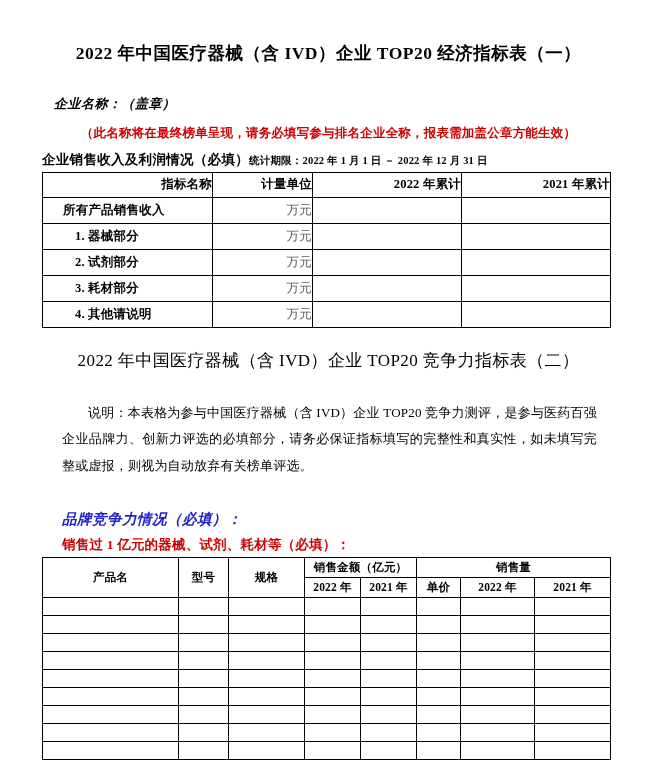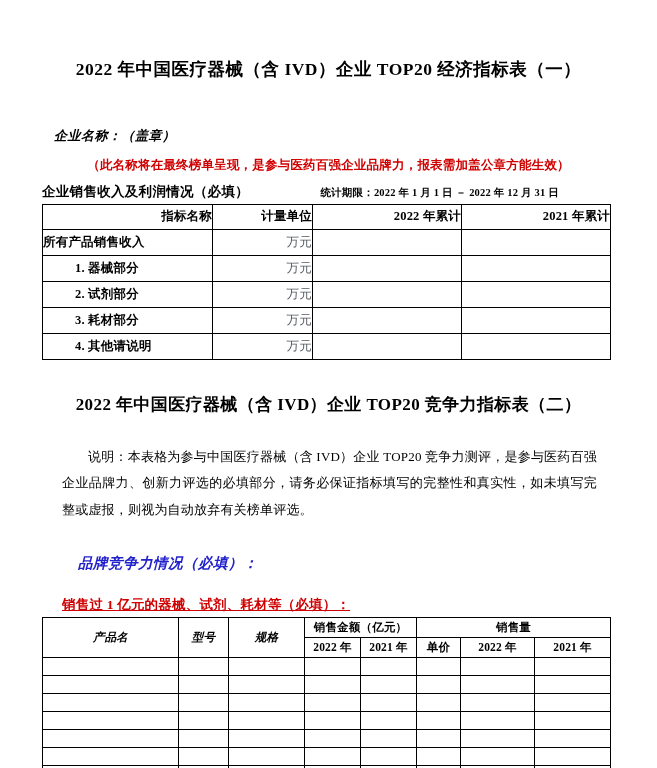--- a/index.html
+++ b/index.html
@@ -23,31 +23,31 @@
     padding: 0 24px;
     position: relative;
   }
 
   
   .doc-title {
     text-align: center;
     font-size: 17.5px;
     font-weight: bold;
     letter-spacing: 0.5px;
-    margin: 16px;
+    margin: 0;
     padding-top: 42px;
     line-height: 1.3;
     font-family: "Liberation Serif", "DejaVu Serif", serif;
   }
   .doc-title-2 {
     text-align: center;
     font-size: 17px;
-    font-weight: bold;
+    font-weight: normal;
     letter-spacing: 0.4px;
-    margin: 12px;
+    margin: 0;
     padding-top: 22px;
     line-height: 1.3;
   }
 
   .company-line {
     font-size: 13px;
     font-weight: bold;
     margin: 0;
     padding-top: 30px;
     padding-left: 30px;
@@ -61,21 +61,20 @@
     font-size: 12.5px;
     text-align: center;
     margin: 0;
     padding-top: 12px;
     letter-spacing: 0.2px;
   }
 
   .section-row {
     display: flex;
     align-items: flex-end;
-    justify-content: space-between;
     padding-top: 9px;
     padding-left: 18px;
     padding-right: 18px;
   }
   .section-label {
     font-size: 13.5px;
     font-weight: bold;
     letter-spacing: 0.3px;
   }
   .period-label {
@@ -104,21 +103,21 @@
   }
   .tbl1 td {
     height: 25px;
     font-size: 12.5px;
     font-weight: bold;
     text-align: right;
     letter-spacing: 0.2px;
   }
   .tbl1 td.name {
     text-align: left;
-    padding-left: 0;
+    padding-left: 20px;
   }
   .tbl1 td.name.indent {
     padding-left: 32px;
   }
   .tbl1 td.unit {
     color: #555a60;
     font-weight: normal;
   }
   .tbl1 tr.head td {
     height: 24px;
@@ -135,66 +134,64 @@
     text-indent: 26px;
     text-align: justify;
     letter-spacing: 0.2px;
   }
 
   .blue-head {
     color: #2222cc;
     font-style: italic;
     font-weight: bold;
     font-size: 14.5px;
-    margin: 16px;
+    margin: 0;
     padding-top: 14px;
     padding-left: 38px;
     letter-spacing: 0.5px;
   }
   .red-head {
     color: #d00000;
     font-weight: bold;
     font-size: 13.5px;
     margin: 0;
     padding-top: 7px;
     padding-left: 38px;
     letter-spacing: 0.2px;
-    text-decoration: underline;
   }
 
   .tbl2 {
     width: 568px;
     margin-left: 18px;
     margin-top: 3px;
   }
   .tbl2 th {
     font-size: 11.5px;
     font-weight: bold;
     text-align: center;
     height: 19px;
     letter-spacing: 0.2px;
   }
   .tbl2 th.tall {
     height: 38px;
-    font-style: italic;
   }
   .tbl2 td.cellblank {
     height: 17px;
   }
 </style>
 </head>
 <body>
 
 <div class="page">
 
   <h1 class="doc-title">2022 年中国医疗器械（含 IVD）企业 TOP20 经济指标表（一）</h1>
 
   <p class="company-line">企业名称：（盖章）</p>
 
-  <p class="warn-line">（此名称将在最终榜单呈现，是参与医药百强企业品牌力，报表需加盖公章方能生效）</p>
+  <p class="warn-line">（此名称将在最终榜单呈现，请务必填写参与排名企业全称，报表需加盖公章方能生效）</p>
 
   <div class="section-row">
     <span class="section-label">企业销售收入及利润情况（必填）</span>
     <span class="period-label">统计期限：2022 年 1 月 1 日 － 2022 年 12 月 31 日</span>
   </div>
 
   <table class="tbl1">
     <colgroup>
       <col style="width:170px">
       <col style="width:100px">

